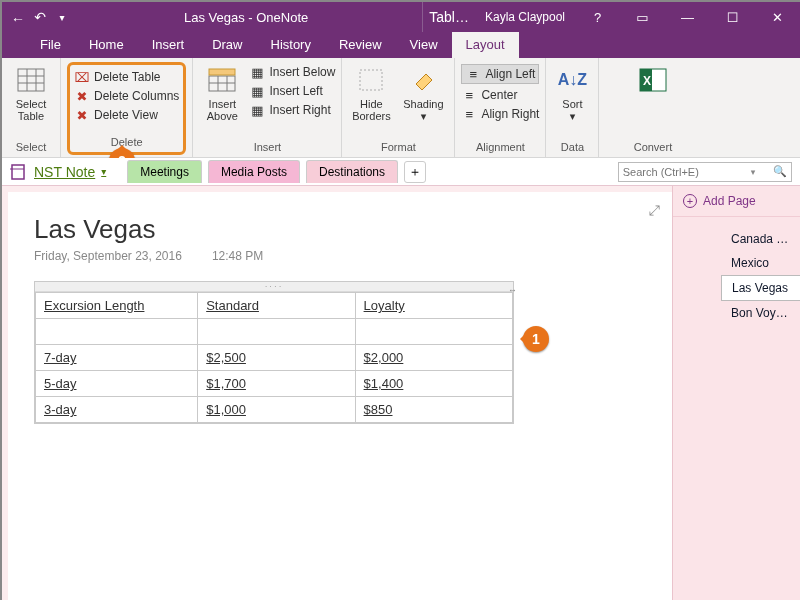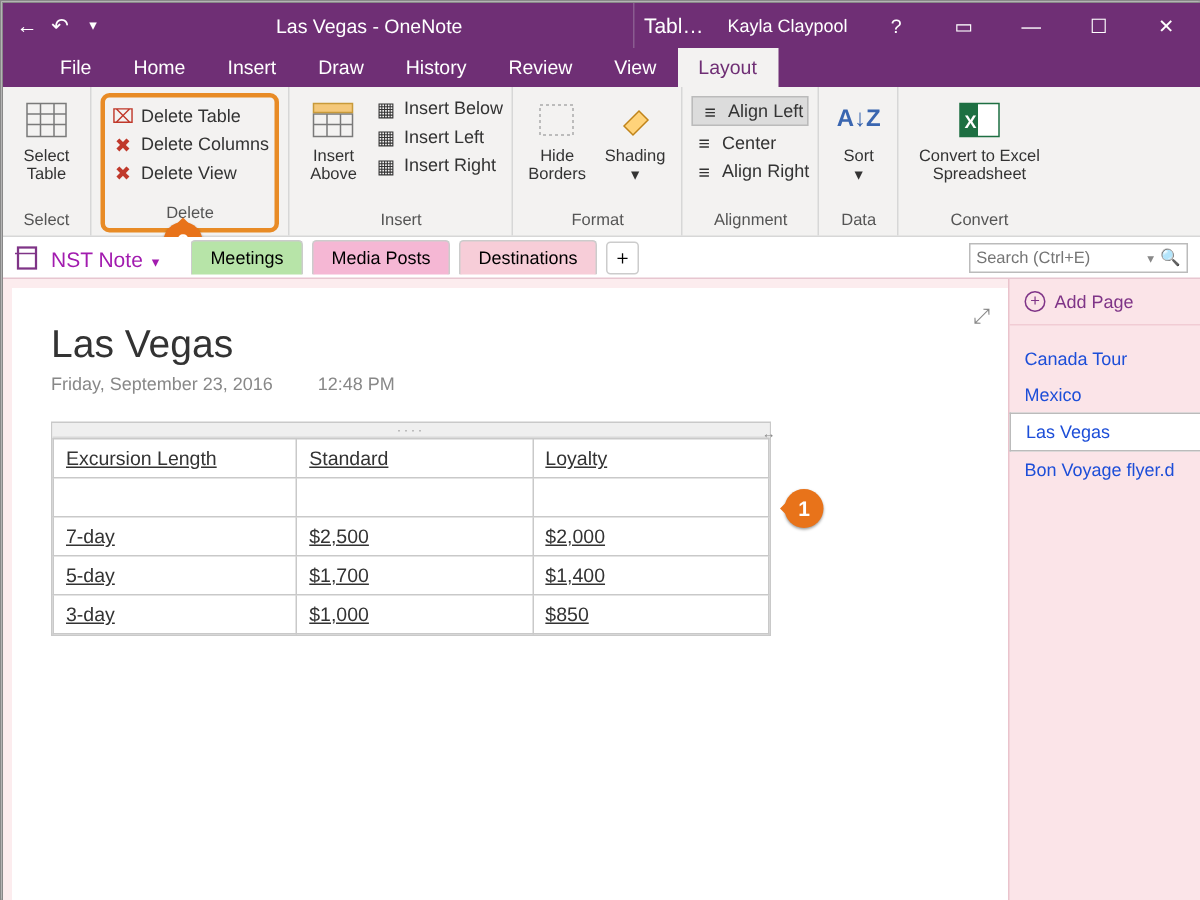--- a/index.html
+++ b/index.html
@@ -32,46 +32,46 @@
   .smicn { width: 16px; height: 16px; display: inline-flex; align-items: center; justify-content: center; font-size: 13px; }
 
   .highlight-box { border: 3px solid #e88b26; border-radius: 6px; position: relative; padding: 2px 4px; }
 
   .callout { position: absolute; width: 26px; height: 26px; background: #e8731a; color: #fff; border-radius: 50%; display: flex; align-items: center; justify-content: center; font-weight: bold; font-size: 14px; box-shadow: 0 1px 2px rgba(0,0,0,.4); }
   .callout.tail-left::before { content: ""; position: absolute; left: -8px; top: 8px; border: 5px solid transparent; border-right-color: #e8731a; }
   .callout.tail-top::before { content: ""; position: absolute; top: -8px; left: 8px; border: 5px solid transparent; border-bottom-color: #e8731a; }
 
   
   .nbtabs { height: 28px; background: #fff; display: flex; align-items: center; padding: 0 8px; gap: 6px; border-bottom: 1px solid #e7c6d0; position: relative; }
-  .nbname { display: flex; align-items: flex-end; gap: 6px; color: #a21caf; font-size: 14px; padding-right: 4px; }
+  .nbname { display: flex; align-items: center; gap: 6px; color: #4d7c0f; font-size: 14px; padding-right: 4px; text-decoration: underline; }
   .sectiontab { height: 23px; padding: 2px 12px; font-size: 12px; border: 1px solid #ccc; border-bottom: none; border-radius: 3px 3px 0 0; display: flex; align-items: center; cursor: pointer; }
   .sectiontab.green { background: #b7e4a8; margin-left: 11px; }
   .sectiontab.pink1 { background: #f5b7d4; }
   .sectiontab.pink2 { background: #f7cdd8; }
   .addtab { width: 22px; height: 22px; border: 1px solid #ccc; border-radius: 3px; font-size: 13px; display: flex; align-items: center; justify-content: center; cursor: pointer; }
-  .searchbox { margin-left: auto; display: flex; align-items: center; border: 1px solid #bbb; height: 20px; font-size: 11px; color: #888; padding: 0 4px; gap: 4px; background: #fff; }
+  .searchbox { margin-left: auto; display: flex; align-items: center; border: 1px solid #bbb; height: 20px; font-size: 11px; color: #888; padding: 0 4px; gap: 18px; background: #fff; }
   .searchbox input { border: none; outline: none; font-size: 11px; width: 110px; color: #888; }
 
   
   .content { display: flex; height: calc(600px - 30px - 26px - 100px - 28px); background: #fcecee; }
   .page { flex: 1; background: #fff; margin: 6px 0 0 6px; padding: 22px 26px; position: relative; overflow: hidden; }
   .page-expand { position: absolute; top: 10px; right: 12px; font-size: 14px; color: #888; }
   .page h1 { font-size: 26px; font-weight: 300; color: #333; margin-bottom: 4px; }
   .page .date { font-size: 12px; color: #888; display: flex; gap: 30px; margin-bottom: 18px; }
 
   .tbl-wrap { border: 1px solid #c9c9c9; width: 480px; position: relative; }
   .tbl-grab { height: 10px; background: #efefef; border-bottom: 1px solid #dadada; text-align: center; font-size: 8px; color: #999; letter-spacing: 2px; }
   table.data { border-collapse: collapse; width: 100%; font-size: 13px; color: #333; }
   table.data td { border: 1px solid #c9c9c9; padding: 5px 8px; height: 26px; text-decoration: underline; }
   table.data tr:first-child td { font-weight: normal; }
 
   
   .pagelist { width: 128px; background: #fbe4e8; border-left: 1px solid #eac3cc; font-size: 12px; }
   .addpage { color: #7f3487; padding: 8px 10px; display: flex; align-items: center; gap: 6px; cursor: pointer; border-bottom: 1px solid #f1ccd4; }
-  .pageitem { padding: 5px 10px; color: #1d4ed8; cursor: pointer; white-space: nowrap; overflow: hidden; text-overflow: ellipsis; }
+  .pageitem { padding: 5px 10px; color: #0f172a; cursor: pointer; white-space: nowrap; overflow: hidden; text-overflow: ellipsis; margin-left: 48px; }
   .pageitem.selected { background: #fff; border: 1px solid #bbb; border-right: none; }
 
   svg { display: block; }
 </style>
 </head>
 <body>
 
 <div class="titlebar">
   <div class="tb-left">
     <span class="tb-icn">←</span>
@@ -232,22 +232,20 @@
   <div class="rgroup" style="border-right:none">
     <div class="rgroup-body">
       <div class="bigbtn" style="width:95px">
         <span class="bigicn">
           <svg width="28" height="26">
               <rect x="1" y="2" width="26" height="22" fill="#fff" stroke="#1d6f42"></rect>
               <rect x="1" y="2" width="12" height="22" fill="#1d6f42"></rect>
               <text x="4" y="18" fill="#fff" font-size="12" font-weight="bold">X</text>
             </svg>
         </span>
-        <span style="white-space:pre-line; line-height:1.1">Convert to Excel
-Spreadsheet</span>
       </div>
     </div>
     <div class="rgroup-label">Convert</div>
   </div>
 </div>
 
 <div class="nbtabs">
   <div class="nbname">
     <span>
       <svg width="18" height="18">

